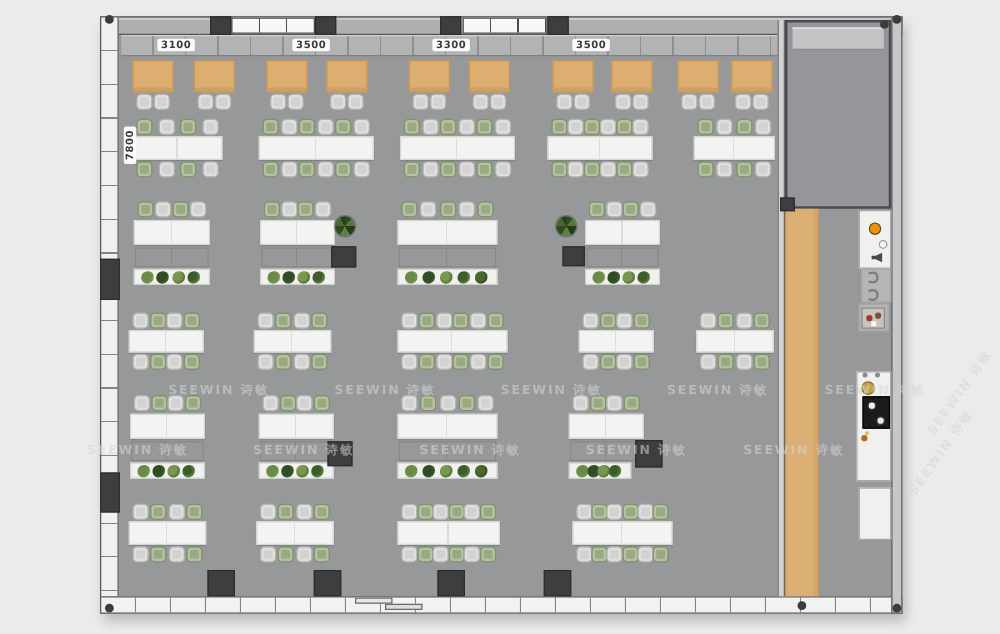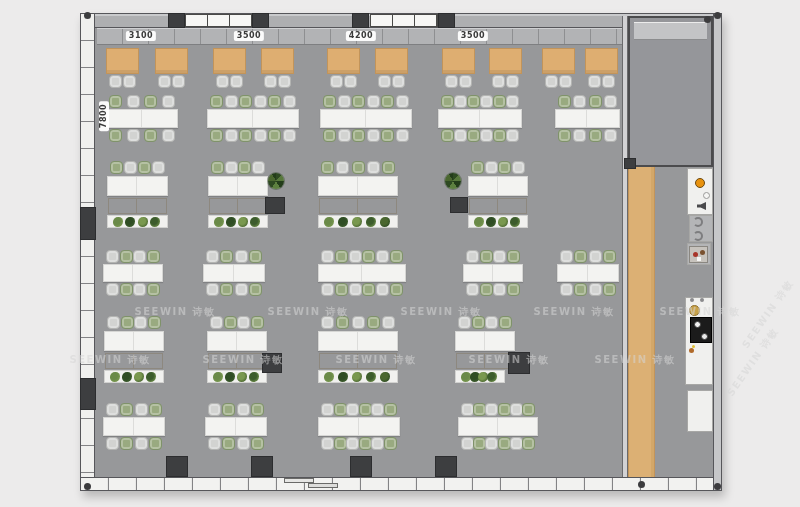--- a/index.html
+++ b/index.html
@@ -376,21 +376,21 @@
       <div style="position: absolute; left: 690px; top: 317px; width: 22px; height: 26px; background: rgb(27, 27, 27); border: 1px solid rgb(0, 0, 0);"></div>
       <div style="position: absolute; left: 693.5px; top: 320.5px; width: 7px; height: 7px; border-radius: 50%; background: rgb(242, 242, 242); border: 1px solid rgb(58, 58, 58);"></div>
       <div style="position: absolute; left: 700.5px; top: 332.5px; width: 7px; height: 7px; border-radius: 50%; background: rgb(232, 232, 232); border: 1px solid rgb(58, 58, 58);"></div>
       <div style="position: absolute; left: 688.5px; top: 347.5px; width: 5px; height: 5px; border-radius: 50%; background: rgb(176, 106, 42); border: none;"></div>
       <div style="position: absolute; left: 696px; top: 350px; width: 4px; height: 4px; border-radius: 50%; background: rgb(240, 240, 238); border: none;"></div>
       <div style="position: absolute; left: 691.5px; top: 344.5px; width: 3px; height: 3px; border-radius: 50%; background: rgb(224, 192, 48); border: none;"></div>
     </div>
   <div id="labels" style="left:0;top:0;width:724px;height:507px;">
       <div style="position: absolute; left: 141px; top: 36px; transform: translate(-50%, -50%); background: rgba(255, 255, 255, 0.95); color: rgb(58, 58, 58); font-size: 8px; font-weight: bold; line-height: 10px; padding: 0px 3px; border-radius: 2px; letter-spacing: 0.5px; white-space: nowrap;">3100</div>
       <div style="position: absolute; left: 249px; top: 36px; transform: translate(-50%, -50%); background: rgba(255, 255, 255, 0.95); color: rgb(58, 58, 58); font-size: 8px; font-weight: bold; line-height: 10px; padding: 0px 3px; border-radius: 2px; letter-spacing: 0.5px; white-space: nowrap;">3500</div>
-      <div style="position: absolute; left: 361px; top: 36px; transform: translate(-50%, -50%); background: rgba(255, 255, 255, 0.95); color: rgb(58, 58, 58); font-size: 8px; font-weight: bold; line-height: 10px; padding: 0px 3px; border-radius: 2px; letter-spacing: 0.5px; white-space: nowrap;">4200</div>
+      <div style="position: absolute; left: 361px; top: 36px; transform: translate(-50%, -50%); background: rgba(255, 255, 255, 0.95); color: rgb(58, 58, 58); font-size: 8px; font-weight: bold; line-height: 10px; padding: 0px 3px; border-radius: 2px; letter-spacing: 0.5px; white-space: nowrap;">3300</div>
       <div style="position: absolute; left: 473px; top: 36px; transform: translate(-50%, -50%); background: rgba(255, 255, 255, 0.95); color: rgb(58, 58, 58); font-size: 8px; font-weight: bold; line-height: 10px; padding: 0px 3px; border-radius: 2px; letter-spacing: 0.5px; white-space: nowrap;">3500</div>
       <div style="position: absolute; left: 104px; top: 116px; transform: translate(-50%, -50%) rotate(-90deg); background: rgba(255, 255, 255, 0.95); color: rgb(58, 58, 58); font-size: 8px; font-weight: bold; line-height: 10px; padding: 0px 3px; border-radius: 2px; letter-spacing: 0.5px; white-space: nowrap;">7800</div>
     </div>
   <div id="wm" style="left:0;top:0;width:800px;height:507px;pointer-events:none;">
       <div style="position: absolute; left: 175px; top: 312px; transform: translate(-50%, -50%); color: rgb(214, 214, 214); opacity: 0.55; font-size: 10px; font-weight: bold; letter-spacing: 1.5px; white-space: nowrap;">SEEWIN 诗敏</div>
       <div style="position: absolute; left: 308px; top: 312px; transform: translate(-50%, -50%); color: rgb(214, 214, 214); opacity: 0.55; font-size: 10px; font-weight: bold; letter-spacing: 1.5px; white-space: nowrap;">SEEWIN 诗敏</div>
       <div style="position: absolute; left: 441px; top: 312px; transform: translate(-50%, -50%); color: rgb(214, 214, 214); opacity: 0.55; font-size: 10px; font-weight: bold; letter-spacing: 1.5px; white-space: nowrap;">SEEWIN 诗敏</div>
       <div style="position: absolute; left: 574px; top: 312px; transform: translate(-50%, -50%); color: rgb(214, 214, 214); opacity: 0.55; font-size: 10px; font-weight: bold; letter-spacing: 1.5px; white-space: nowrap;">SEEWIN 诗敏</div>
       <div style="position: absolute; left: 700px; top: 312px; transform: translate(-50%, -50%); color: rgb(214, 214, 214); opacity: 0.55; font-size: 10px; font-weight: bold; letter-spacing: 1.5px; white-space: nowrap;">SEEWIN 诗敏</div>
       <div style="position: absolute; left: 110px; top: 360px; transform: translate(-50%, -50%); color: rgb(214, 214, 214); opacity: 0.55; font-size: 10px; font-weight: bold; letter-spacing: 1.5px; white-space: nowrap;">SEEWIN 诗敏</div>

